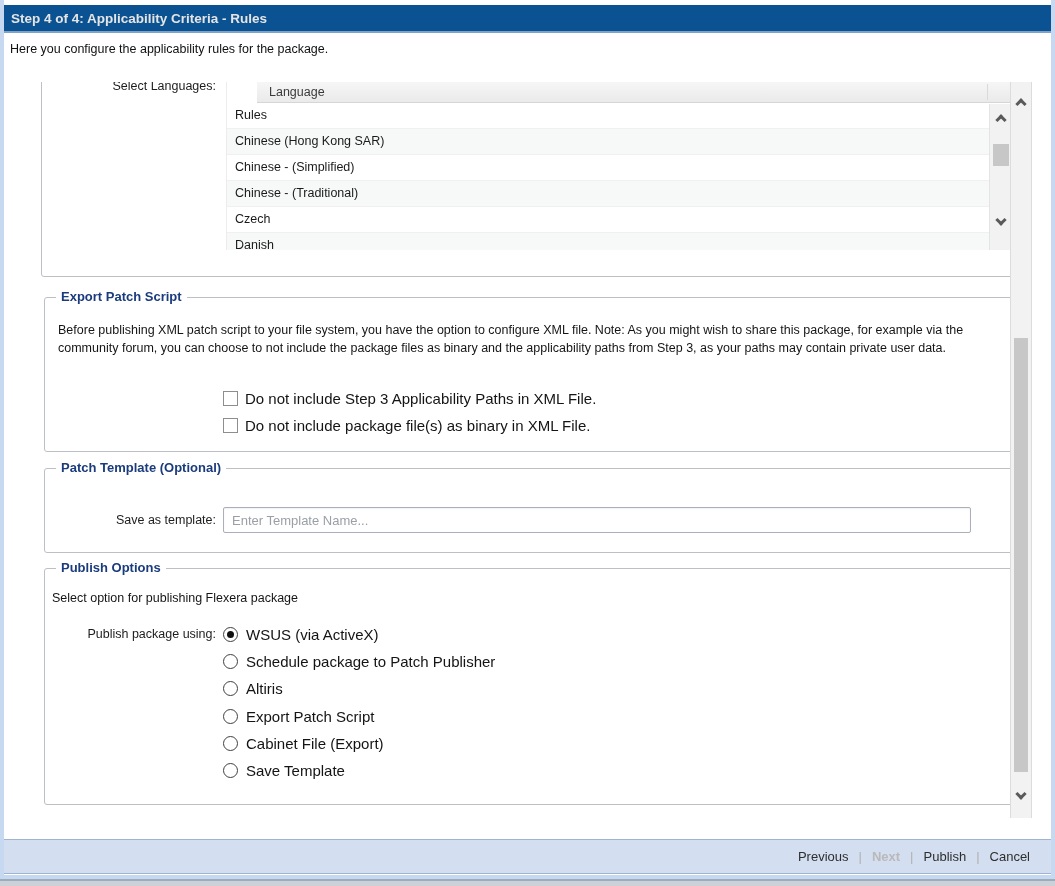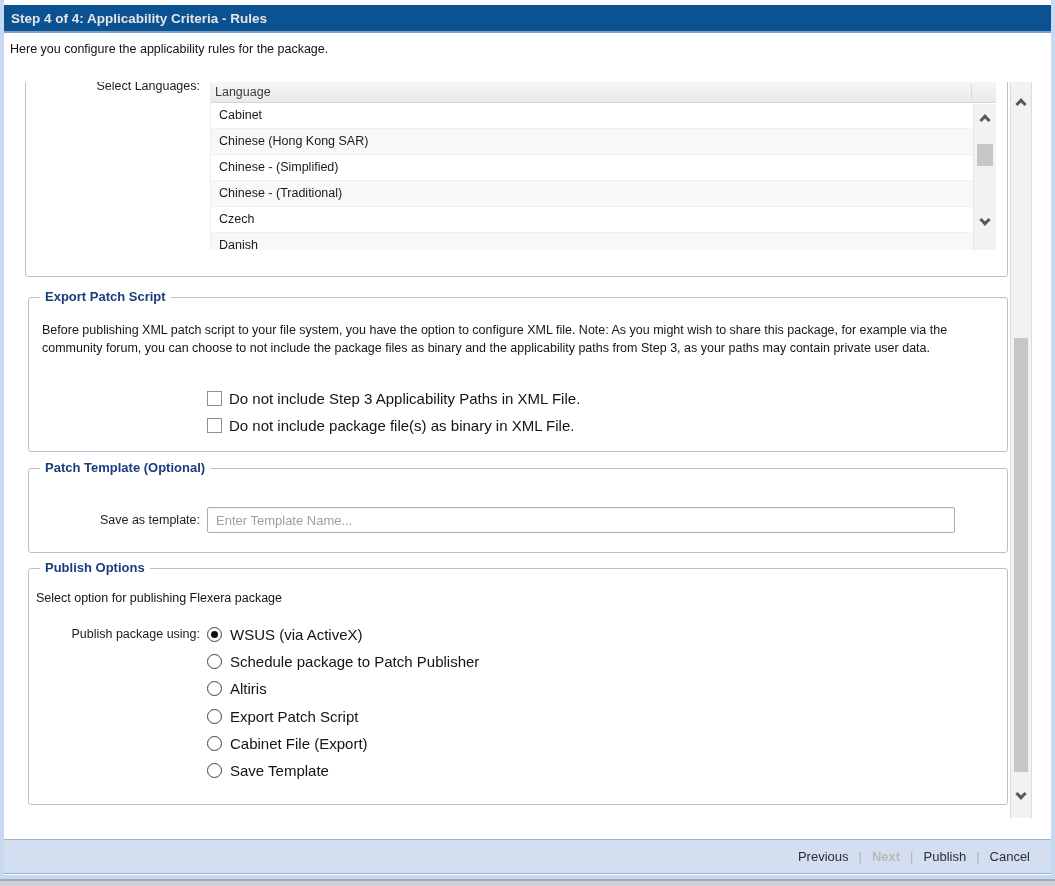--- a/index.html
+++ b/index.html
@@ -9,32 +9,32 @@
   
   .edge{position:absolute;background:var(--edge-blue,#c6d9f0);}
   .edge-left{left:0;top:0;width:4px;height:881px;}
   .edge-right{right:0;top:0;width:4px;height:881px;}
   .titlebar{position:absolute;left:4px;right:4px;top:5px;height:28px;
     background:var(--titlebar-bg,#0a5291);border-bottom:2px solid #7fa3c6;
     color:#e5e5e5;font-size:13.5px;font-weight:bold;line-height:28px;padding-left:7px;}
   .subtitle{position:absolute;left:10px;top:42px;font-size:12.5px;color:#101010;}
 
   
-  .viewport{position:absolute;left:4px;top:82px;width:1005px;height:736px;overflow:hidden;background:#fff;}
+  .viewport{position:absolute;left:20px;top:82px;width:1005px;height:736px;overflow:hidden;background:#fff;}
 
   .groupbox{position:absolute;border:1px solid #bcc0c6;border-radius:3px;background:#fff;}
   .legend{position:absolute;background:#ffffff;padding:0 5px;font-size:13px;font-weight:bold;
     color:var(--group-title,#1b3c7c);line-height:15px;}
 
   .field-label{position:absolute;font-size:12.5px;color:#1c1c1c;text-align:right;}
 
   
   .langlist{position:absolute;left:206px;top:0;width:786px;height:168px;overflow:hidden;background:#fff;border-left:1px solid #ececec;}
   .lheader{position:relative;height:21px;background:linear-gradient(#f6f6f6,#eaeaea);
-    border-bottom:1px solid #d6d6d6;font-size:12.5px;color:#3a3a3a;line-height:20px;padding-left:4px;}
+    border-bottom:1px solid #d6d6d6;font-size:12.5px;color:#3a3a3a;line-height:20px;padding-left:12px;margin-left:30px;}
   .lheader .colsep{position:absolute;right:24px;top:2px;bottom:2px;width:1px;background:#d9d9d9;}
   .lrow{height:26px;line-height:25px;font-size:12.5px;color:#1a1a1a;padding-left:8px;
     border-bottom:1px solid #f0f0f0;background:#ffffff;width:763px;}
   .lrow.alt{background:#f7f8f8;}
 
   
   .sbar{position:absolute;background:#f2f2f2;}
   .sbar.inner{right:0;top:22px;width:23px;height:146px;border-left:1px solid #e4e4e4;}
   .sbar.outer{left:1010px;top:82px;width:22px;height:736px;border-left:1px solid #dcdcdc;border-right:1px solid #dcdcdc;}
   .thumb{position:absolute;left:3px;right:3px;background:#c7c7c7;}
@@ -80,21 +80,21 @@
 
     <div class="groupbox" style="left:21px;top:-12px;width:983px;height:207px;"></div>
     <div class="field-label" style="left:46px;top:-3px;width:150px;">Select Languages:</div>
 
     <div class="langlist">
       <div class="lheader">
         <span>Language</span>
         <span class="colsep"></span>
       </div>
       <div id="langRows">
-          <div class="lrow">Cabinet</div>
+          <div class="lrow">Rules</div>
           <div class="lrow alt">Chinese (Hong Kong SAR)</div>
           <div class="lrow">Chinese - (Simplified)</div>
           <div class="lrow alt">Chinese - (Traditional)</div>
           <div class="lrow">Czech</div>
           <div class="lrow alt">Danish</div>
         </div>
       <div class="sbar inner">
         <span class="chev up" style="top:12px;"></span>
         <div class="thumb" style="top:40px;height:22px;"></div>
         <span class="chev down" style="top:112px;"></span>

